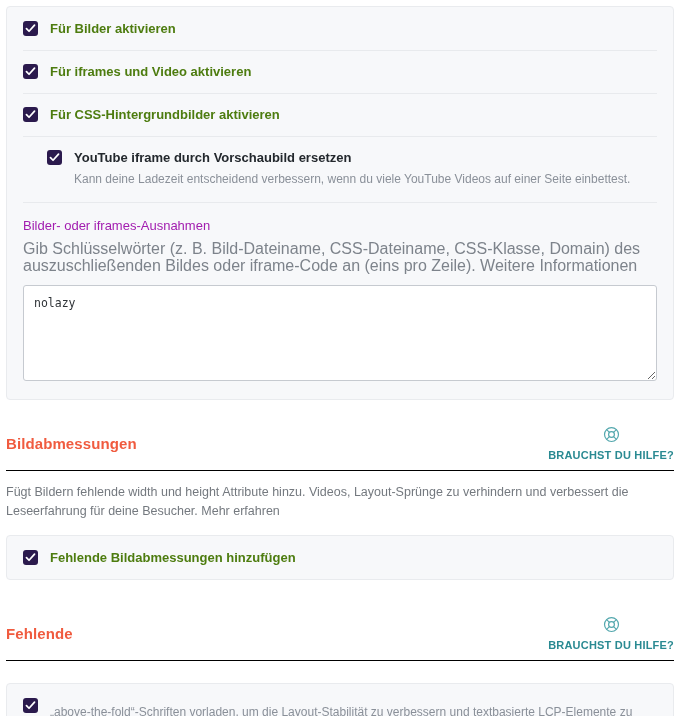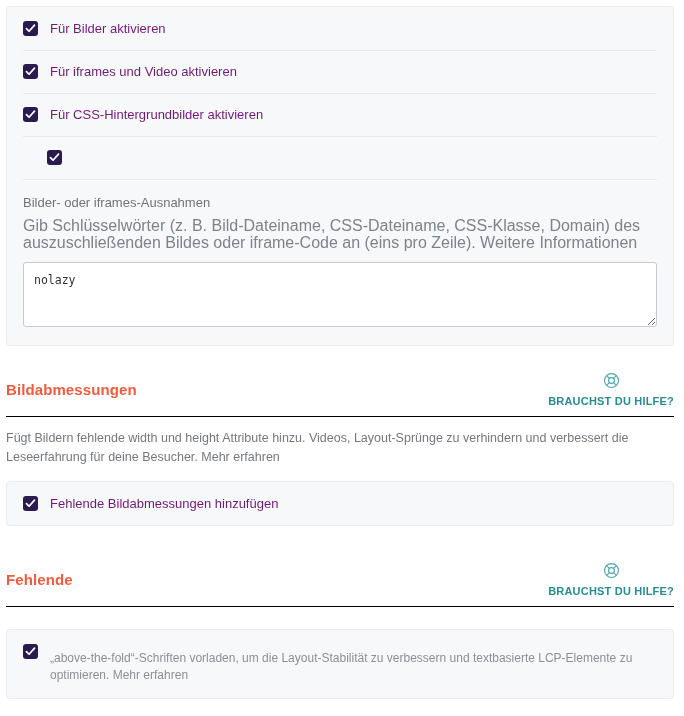--- a/index.html
+++ b/index.html
@@ -73,23 +73,23 @@
     position: absolute;
     left: 2px;
     top: 2px;
     width: 11px;
     height: 11px;
     display: block;
   }
 
   .opt-label {
     font-size: 13px;
-    color: #701a75;
+    color: #4d7c0f;
     line-height: 15px;
-    font-weight: 400;
+    font-weight: 700;
   }
   .opt-label.bold {
     font-weight: 700;
     color: #23282d;
   }
   .opt-desc {
     font-size: 12px;
     color: #8a9099;
     line-height: 17px;
     margin-top: 6px;
@@ -105,33 +105,33 @@
     content: "";
     position: absolute;
     left: 16px;
     right: 16px;
     top: 0;
     height: 1px;
     background: #e8eaed;
   }
   .excl-title {
     font-size: 13px;
-    color: #737373;
+    color: #a21caf;
     margin-bottom: 7px;
   }
   .excl-help {
     font-size: 16px;
     color: #7d838b;
     line-height: 17px;
     margin-bottom: 11px;
   }
   textarea.excl-area {
     display: block;
     width: 100%;
-    height: 65px;
+    height: 96px;
     box-sizing: border-box;
     background: #ffffff;
     border: 1px solid #c6cad0;
     border-radius: 3px;
     padding: 9px 10px;
     font-family: "DejaVu Sans Mono", monospace;
     font-size: 11.5px;
     color: #2f3337;
     resize: vertical;
     outline: none;
@@ -225,20 +225,24 @@
         <div class="opt-label">Für CSS-Hintergrundbilder aktivieren</div>
       </div>
     </div>
 
     <div class="opt-row indented">
       <span class="cb">
         <svg viewBox="0 0 12 12">
           <path d="M1.6 6.2 L4.4 9 L10.4 2.4" fill="none" stroke="#ffffff" stroke-width="1.9" stroke-linecap="round" stroke-linejoin="round"></path>
         </svg>
       </span>
+      <div class="opt-body">
+        <div class="opt-label bold">YouTube iframe durch Vorschaubild ersetzen</div>
+        <div class="opt-desc">Kann deine Ladezeit entscheidend verbessern, wenn du viele YouTube Videos auf einer Seite einbettest.</div>
+      </div>
     </div>
 
     <div class="excl">
       <div class="excl-title">Bilder- oder iframes-Ausnahmen</div>
       <div class="excl-help">Gib Schlüsselwörter (z. B. Bild-Dateiname, CSS-Dateiname, CSS-Klasse, Domain) des auszuschließenden Bildes oder iframe-Code an (eins pro Zeile). Weitere Informationen</div>
       <textarea class="excl-area" spellcheck="false" placeholder="" style="">nolazy</textarea>
     </div>
 
   </div>
 

